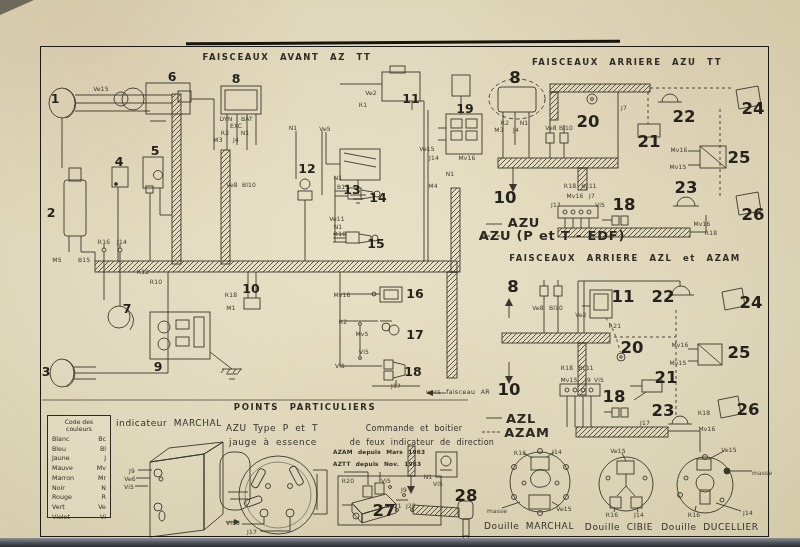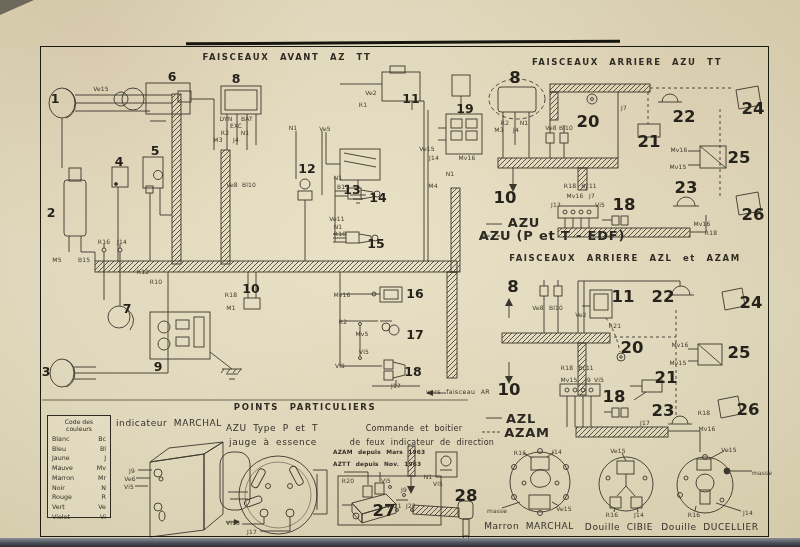--- a/index.html
+++ b/index.html
@@ -333,21 +333,21 @@
   <div class="sec-title" style="left:305px;top:407px">POINTS PARTICULIERS</div>
 
   <div class="caption" style="left:169px;top:423px">indicateur MARCHAL</div>
   <div class="caption" style="left:272px;top:428px">AZU Type P et T</div>
   <div class="caption" style="left:273px;top:442px">jauge à essence</div>
   <div class="caption sm" style="left:414px;top:428px">Commande et boitier</div>
   <div class="caption sm" style="left:422px;top:442px">de feux indicateur de direction</div>
   <div class="caption tiny" style="left:333px;top:452px">AZAM depuis Mars 1963</div>
   <div class="caption tiny" style="left:333px;top:464px">AZTT depuis Nov. 1963</div>
   <div class="caption vers" style="left:458px;top:391px">vers faisceau AR</div>
-  <div class="caption" style="left:529px;top:526px">Marron MARCHAL</div>
+  <div class="caption" style="left:529px;top:526px">Douille MARCHAL</div>
   <div class="caption" style="left:619px;top:527px">Douille CIBIE</div>
   <div class="caption" style="left:710px;top:527px">Douille DUCELLIER</div>
 
   <div class="cc-table">
     <div class="cc-title">Code des couleurs</div>
     <div>
 
     <div class="cc-row">
         <span class="cc-name">Blanc</span>
         <span class="cc-code">Bc</span>

